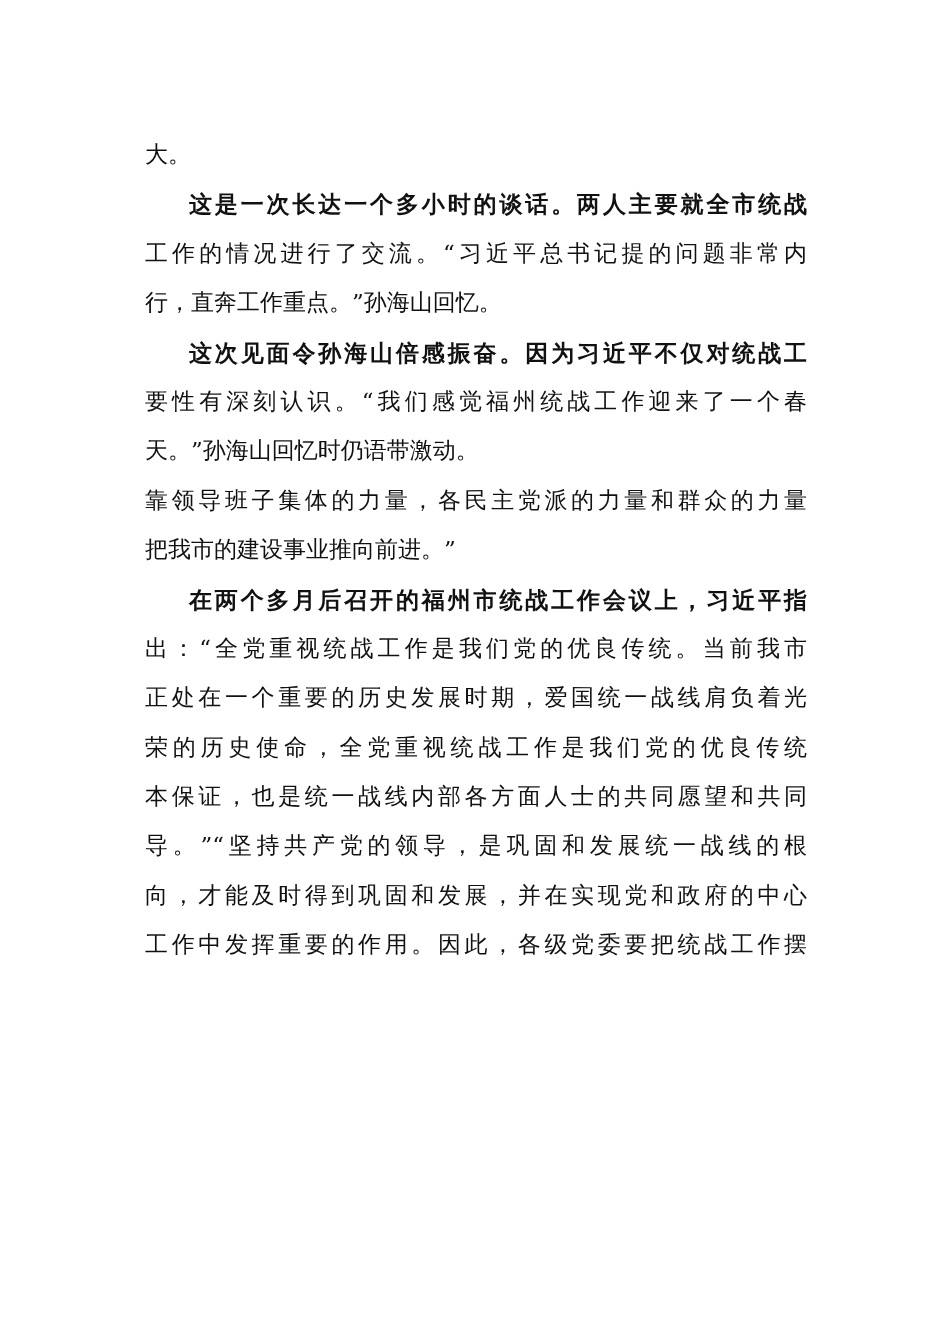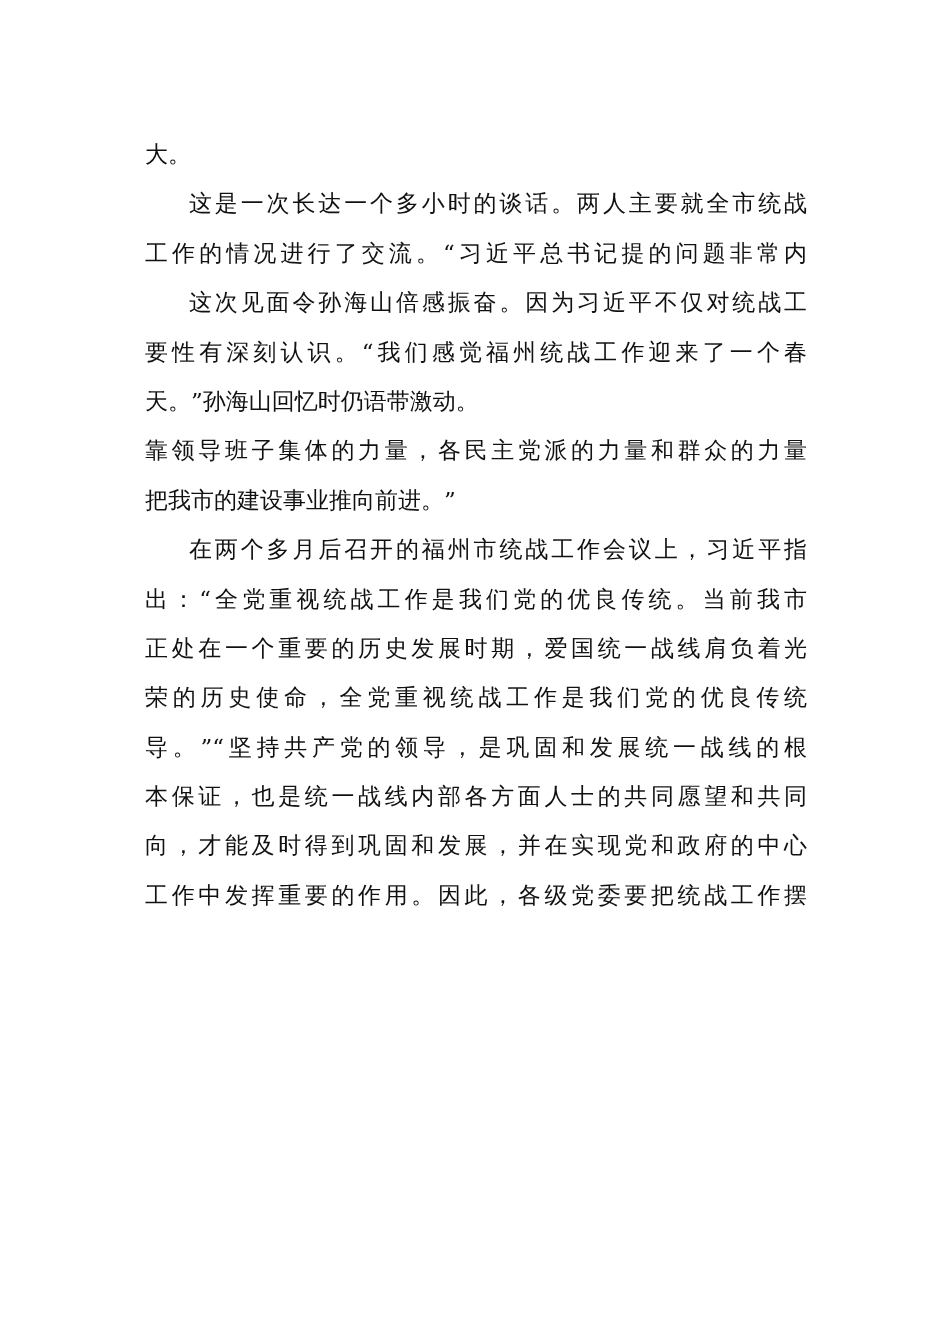--- a/index.html
+++ b/index.html
@@ -11,53 +11,54 @@
     font-size: 23px;
     line-height: 49.4px;
     height: 49.4px;
     color: #111111;
     white-space: nowrap;
     text-align: justify;
     text-align-last: justify;
     letter-spacing: 0px;
   }
   .line.last { text-align-last: left; }
-  .line.indent { padding-left: 44px; }
+  .line.indent { padding-left: 44px; font-weight: bold; }
 </style>
 </head>
 <body>
 
 <div class="page">
   <div class="content">
 
     <div>
       <div class="line last">大。</div>
     </div>
 
     <div>
       <div class="line indent">这是一次长达一个多小时的谈话。两人主要就全市统战</div>
       <div class="line">工作的情况进行了交流。“习近平总书记提的问题非常内</div>
+      <div class="line last">行，直奔工作重点。”孙海山回忆。</div>
     </div>
 
     <div>
       <div class="line indent">这次见面令孙海山倍感振奋。因为习近平不仅对统战工</div>
       <div class="line">要性有深刻认识。“我们感觉福州统战工作迎来了一个春</div>
       <div class="line last">天。”孙海山回忆时仍语带激动。</div>
     </div>
 
     <div>
       <div class="line">靠领导班子集体的力量，各民主党派的力量和群众的力量</div>
       <div class="line last">把我市的建设事业推向前进。”</div>
     </div>
 
     <div>
       <div class="line indent">在两个多月后召开的福州市统战工作会议上，习近平指</div>
       <div class="line">出：“全党重视统战工作是我们党的优良传统。当前我市</div>
       <div class="line">正处在一个重要的历史发展时期，爱国统一战线肩负着光</div>
       <div class="line">荣的历史使命，全党重视统战工作是我们党的优良传统</div>
+      <div class="line">本保证，也是统一战线内部各方面人士的共同愿望和共同</div>
       <div class="line">导。”“坚持共产党的领导，是巩固和发展统一战线的根</div>
-      <div class="line">本保证，也是统一战线内部各方面人士的共同愿望和共同</div>
       <div class="line">向，才能及时得到巩固和发展，并在实现党和政府的中心</div>
       <div class="line">工作中发挥重要的作用。因此，各级党委要把统战工作摆</div>
     </div>
 
   </div>
 </div>
 
 </body></html>

